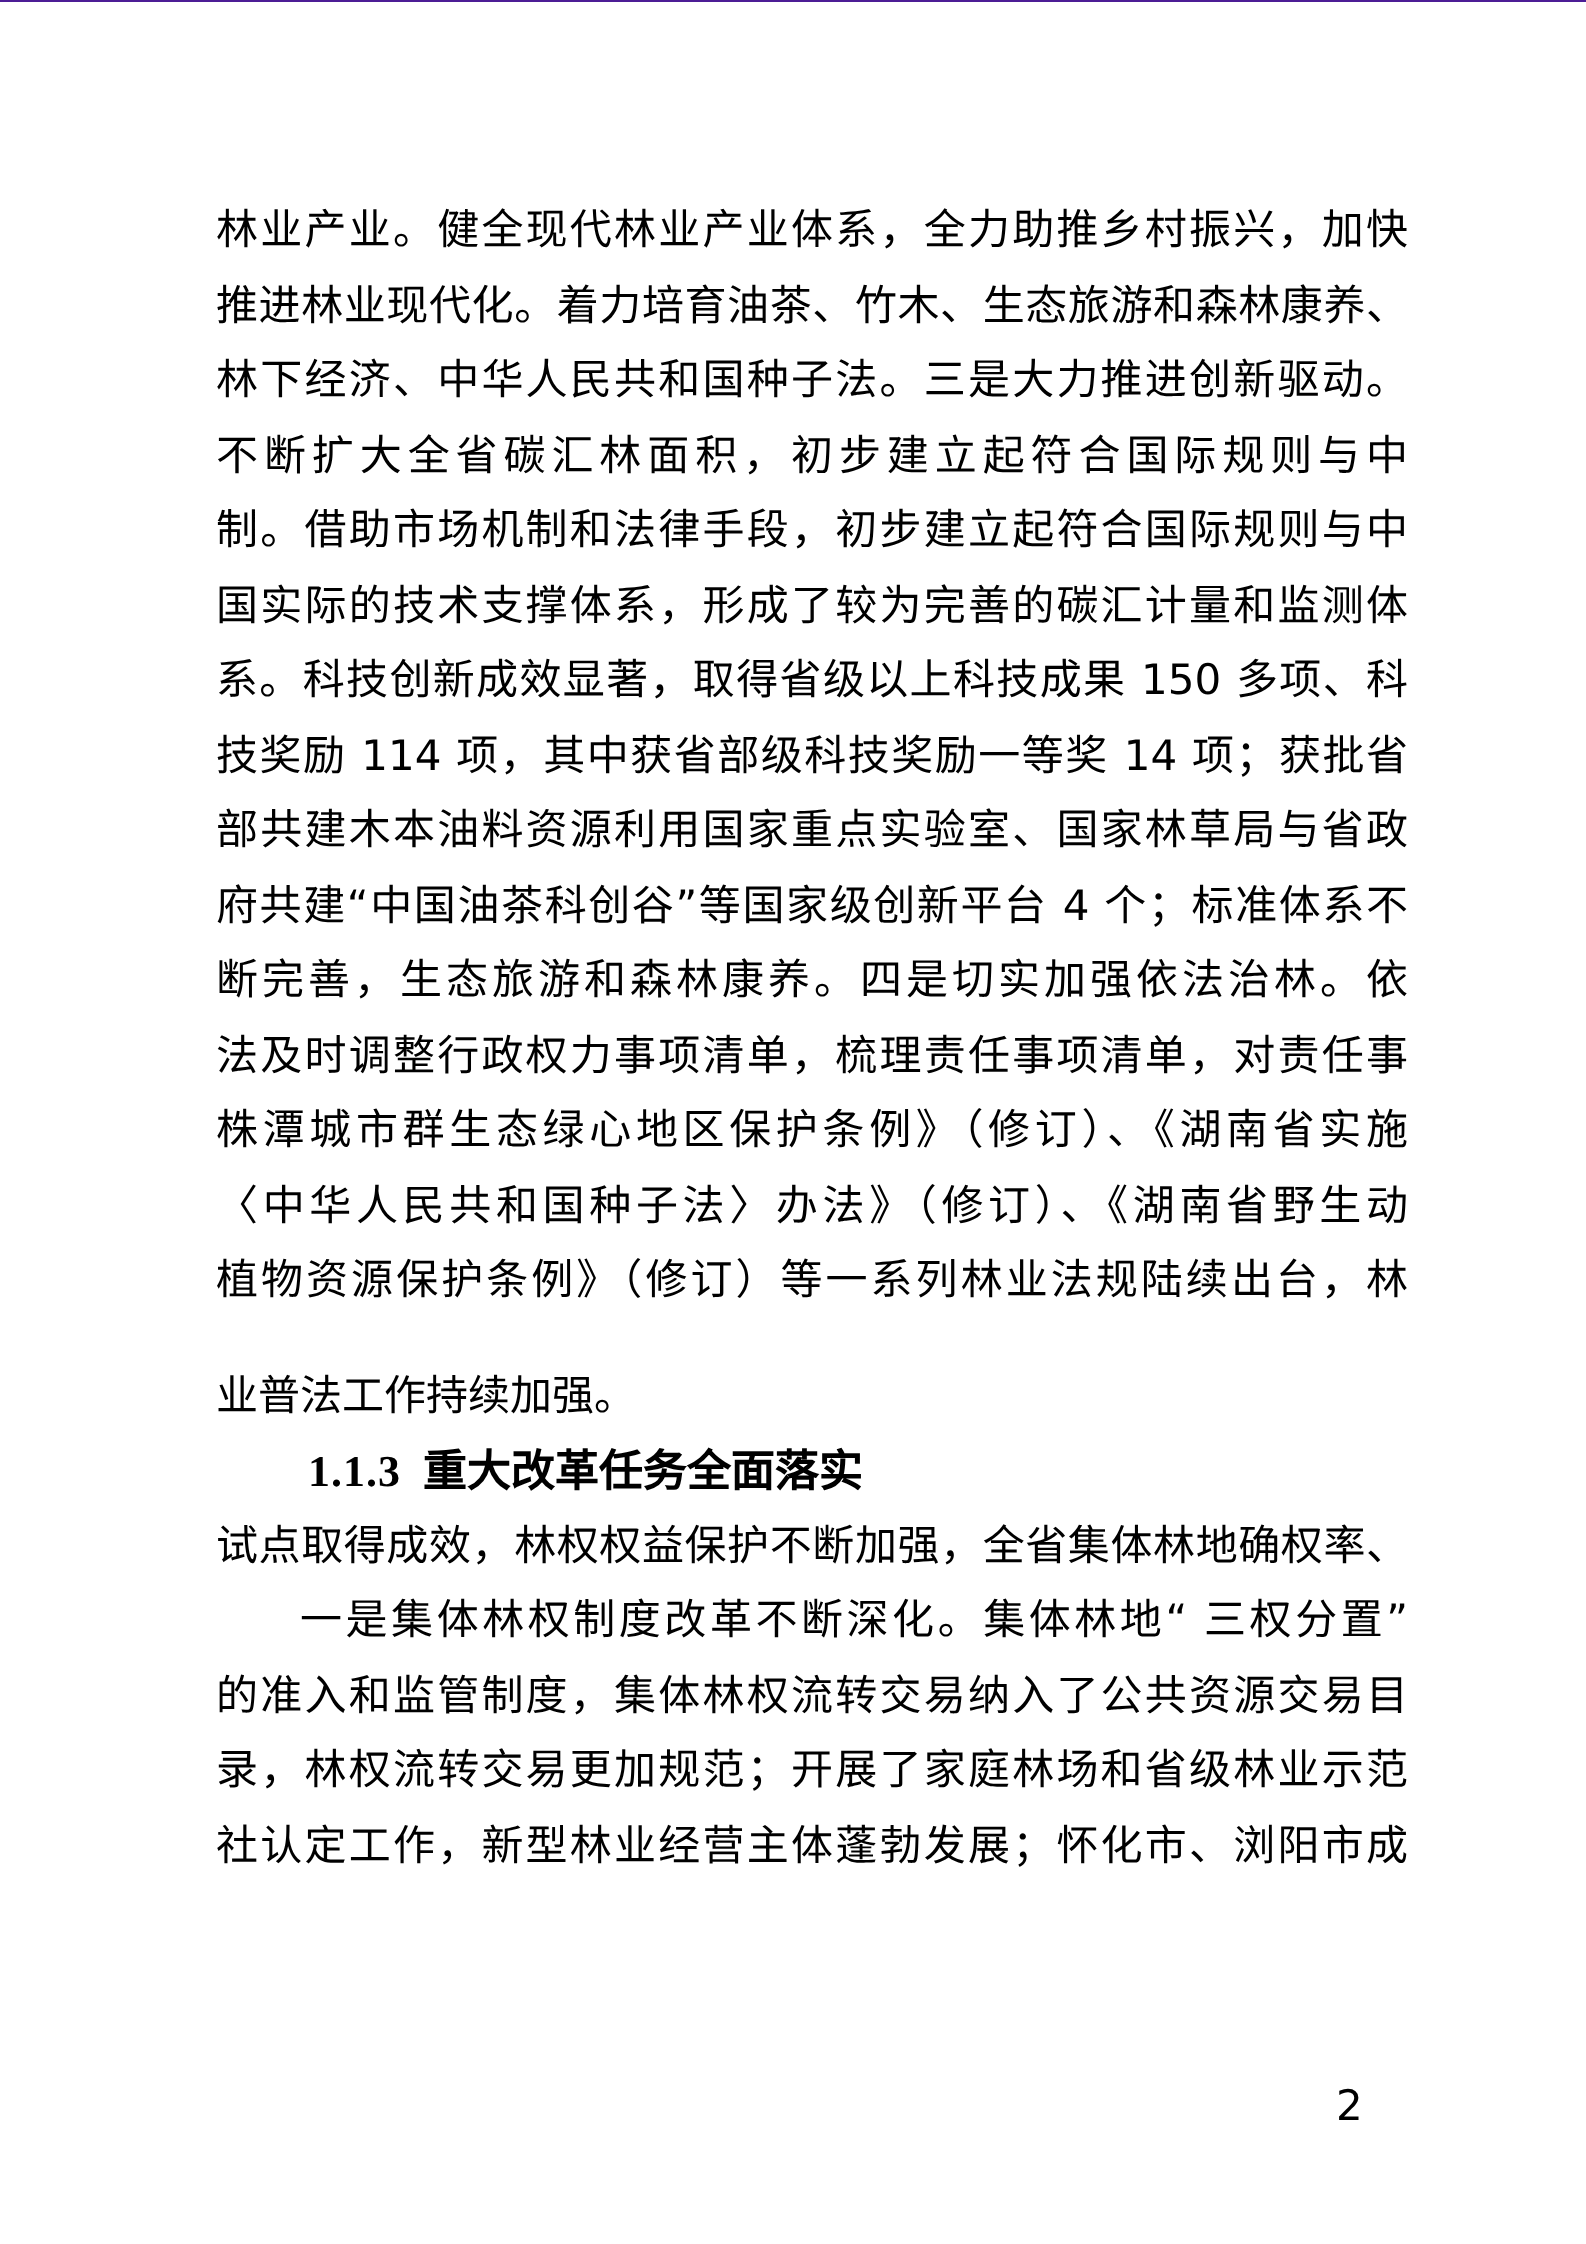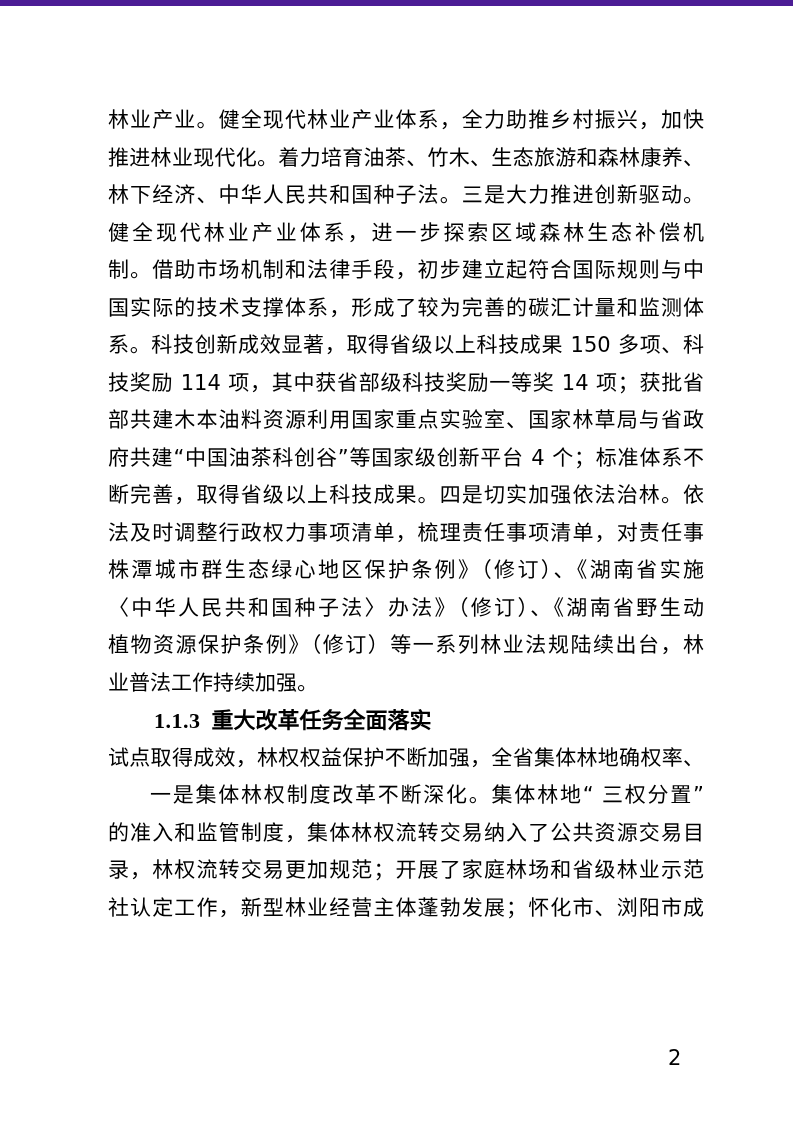--- a/index.html
+++ b/index.html
@@ -9,41 +9,42 @@
   }
   .page {
     position: relative;
     width: 793px;
     height: 1122px;
     background: #ffffff;
     overflow: hidden;
     font-family: "DejaVu Sans", "Liberation Sans", sans-serif;
     color: #000000;
     box-sizing: border-box;
-    border-top: 6px solid #4c1d95;
+    border-top: 1px solid #4c1d95;
   }
   .doc-body {
     position: absolute;
     left: 108px;
     top: 96px;
     width: 596px;
   }
   .line {
     font-size: 21px;
     line-height: 37.5px;
     height: 37.5px;
     overflow: hidden;
     text-align: justify;
     text-align-last: justify;
     text-justify: inter-character;
     white-space: normal;
   }
   .line.para-end {
     text-align: center;
     text-align-last: left;
+    margin-top: 20px;
   }
   .line.indent {
     text-indent: 42px;
   }
   .heading {
     font-size: 22px;
     line-height: 37.5px;
     height: 37.5px;
     font-weight: bold;
     padding-left: 46px;
@@ -68,28 +69,28 @@
 </style>
 </head>
 <body>
 
 <div class="page">
   <div class="doc-body">
 
     <div class="line">林业产业。健全现代林业产业体系，全力助推乡村振兴，加快</div>
     <div class="line">推进林业现代化。着力培育油茶、竹木、生态旅游和森林康养、</div>
     <div class="line">林下经济、中华人民共和国种子法。三是大力推进创新驱动。</div>
-    <div class="line">健全现代林业产业体系，进一步探索区域森林生态补偿机</div>
+    <div class="line">不断扩大全省碳汇林面积，初步建立起符合国际规则与中</div>
     <div class="line">制。借助市场机制和法律手段，初步建立起符合国际规则与中</div>
     <div class="line">国实际的技术支撑体系，形成了较为完善的碳汇计量和监测体</div>
     <div class="line">系。科技创新成效显著，取得省级以上科技成果 150 多项、科</div>
     <div class="line">技奖励 114 项，其中获省部级科技奖励一等奖 14 项；获批省</div>
     <div class="line">部共建木本油料资源利用国家重点实验室、国家林草局与省政</div>
     <div class="line">府共建“中国油茶科创谷”等国家级创新平台 4 个；标准体系不</div>
-    <div class="line">断完善，取得省级以上科技成果。四是切实加强依法治林。依</div>
+    <div class="line">断完善，生态旅游和森林康养。四是切实加强依法治林。依</div>
     <div class="line">法及时调整行政权力事项清单，梳理责任事项清单，对责任事</div>
     <div class="line">株潭城市群生态绿心地区保护条例》（修订）、《湖南省实施</div>
     <div class="line">〈中华人民共和国种子法〉办法》（修订）、《湖南省野生动</div>
     <div class="line">植物资源保护条例》（修订）等一系列林业法规陆续出台，林</div>
     <div class="line para-end">业普法工作持续加强。</div>
 
     <div class="heading">
       <span class="h-num">1.1.3</span><span class="h-text">重大改革任务全面落实</span>
     </div>
 

